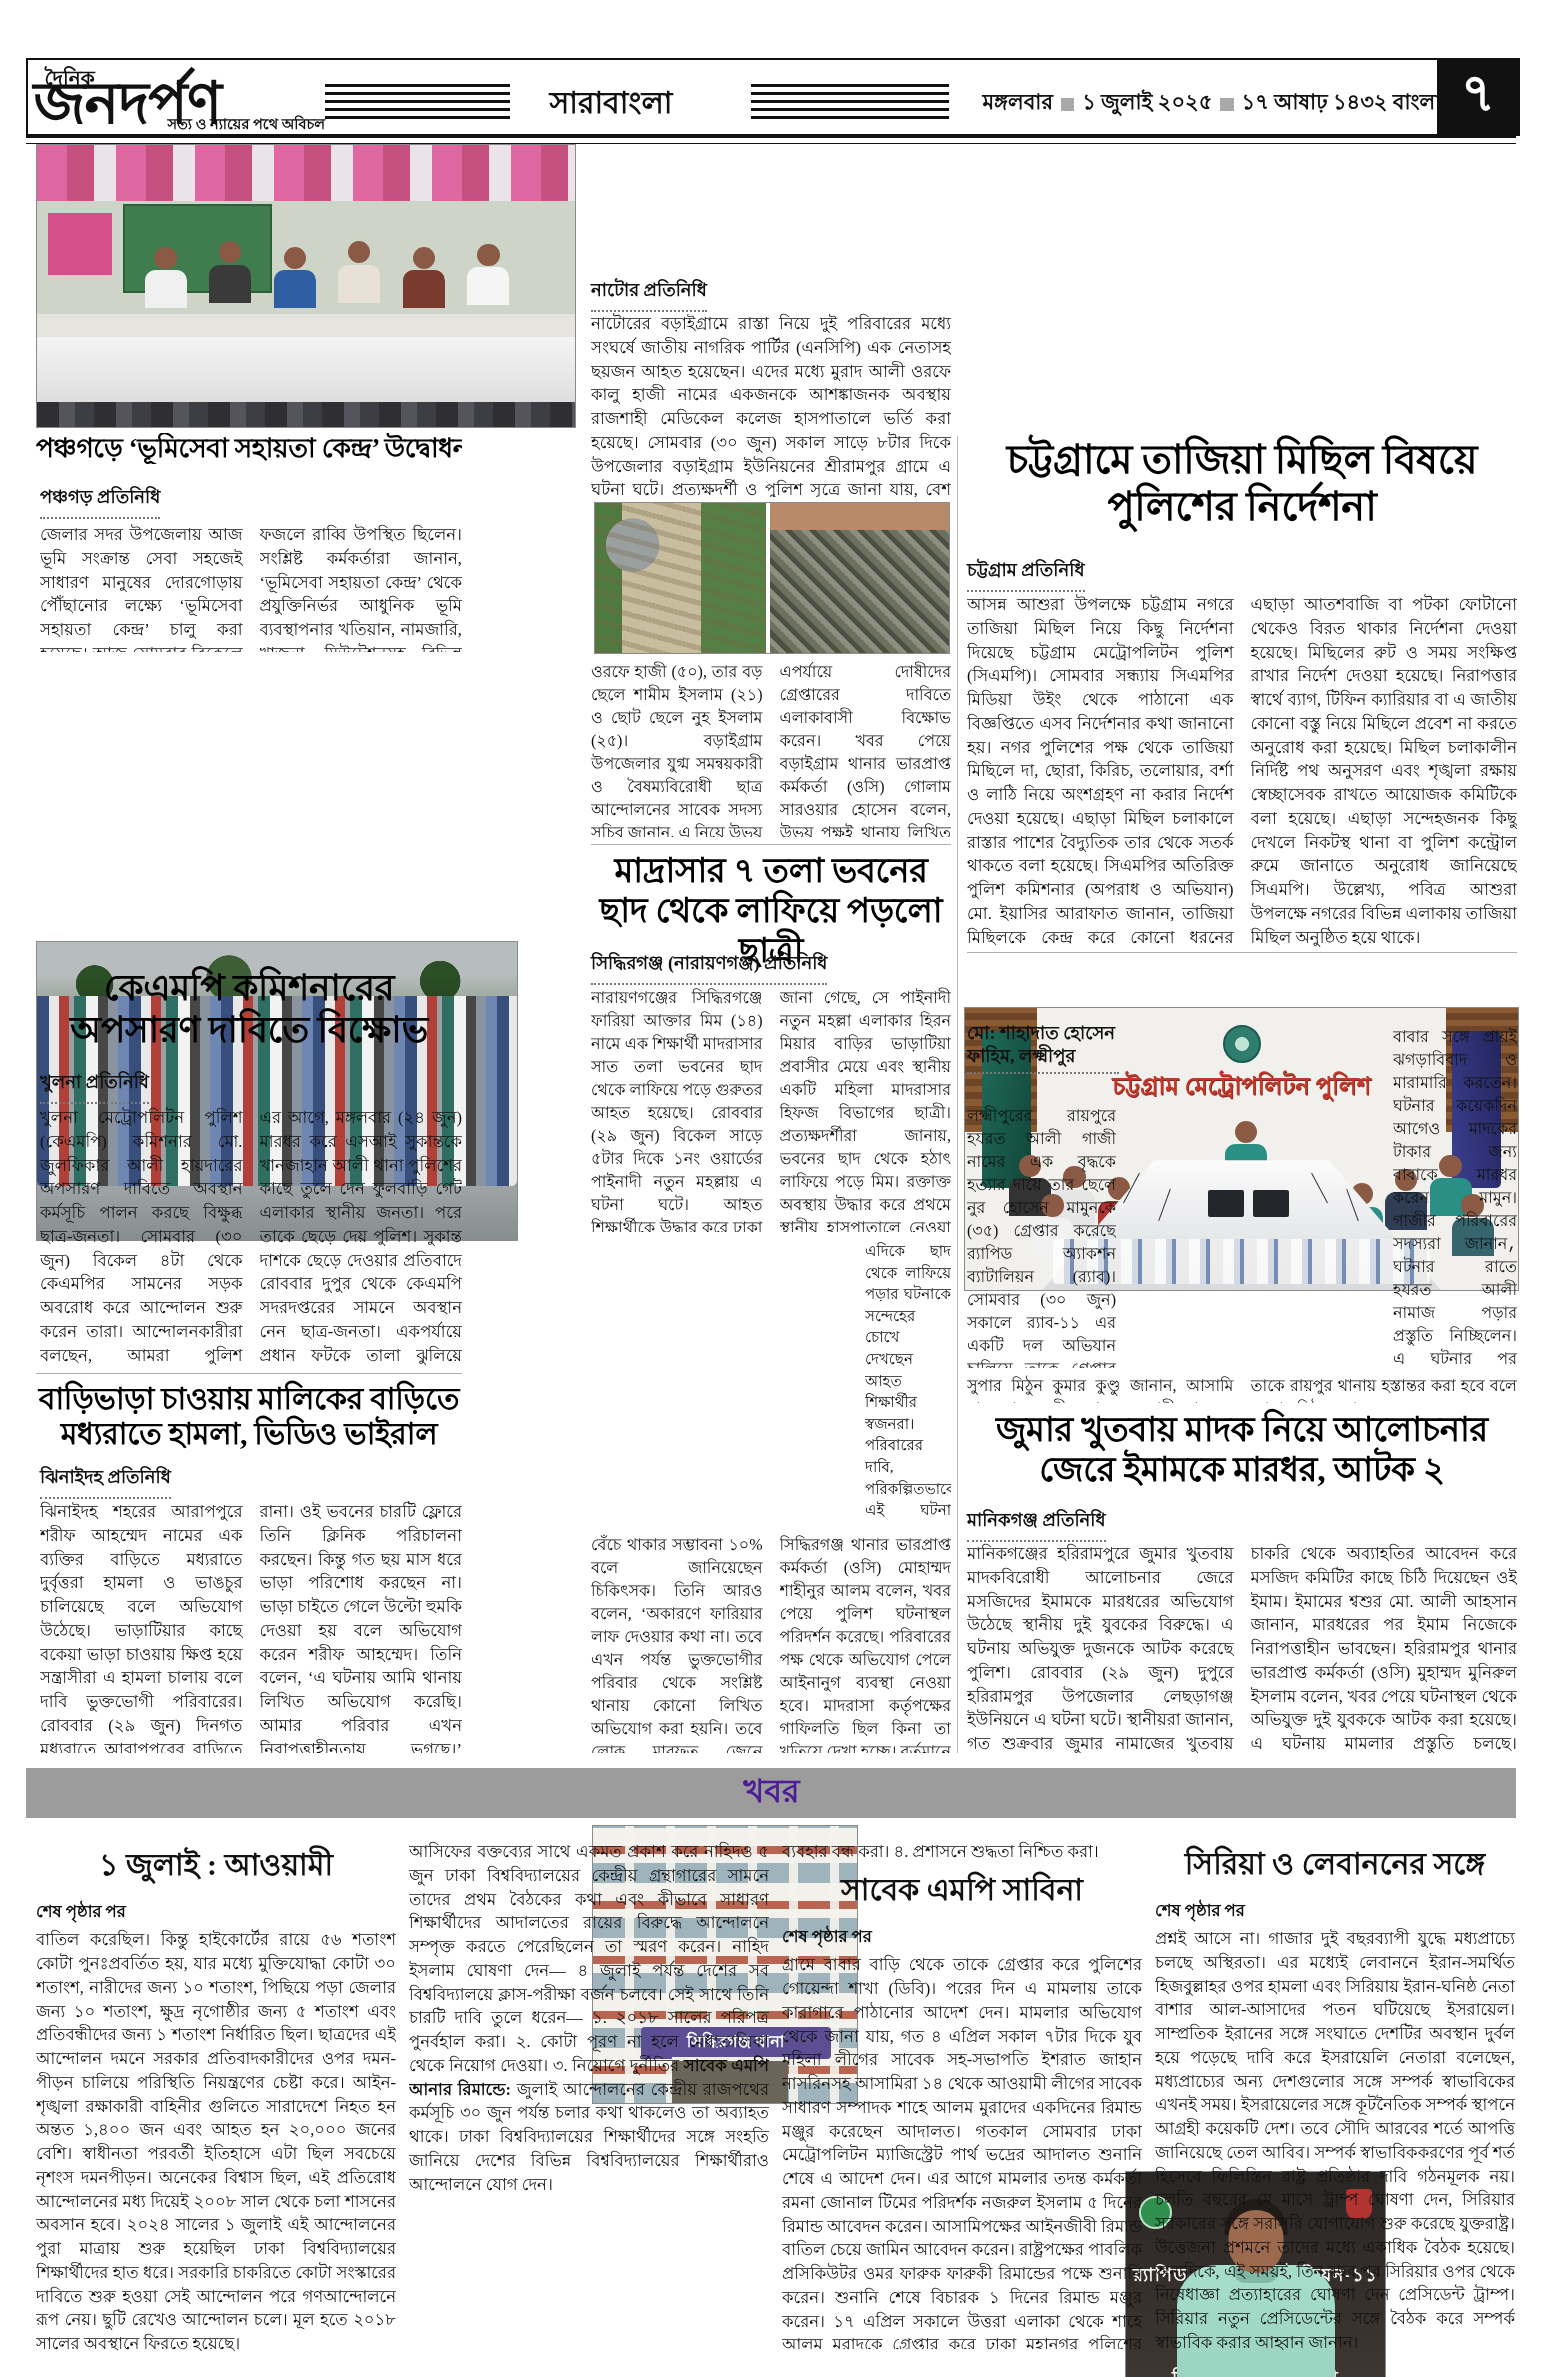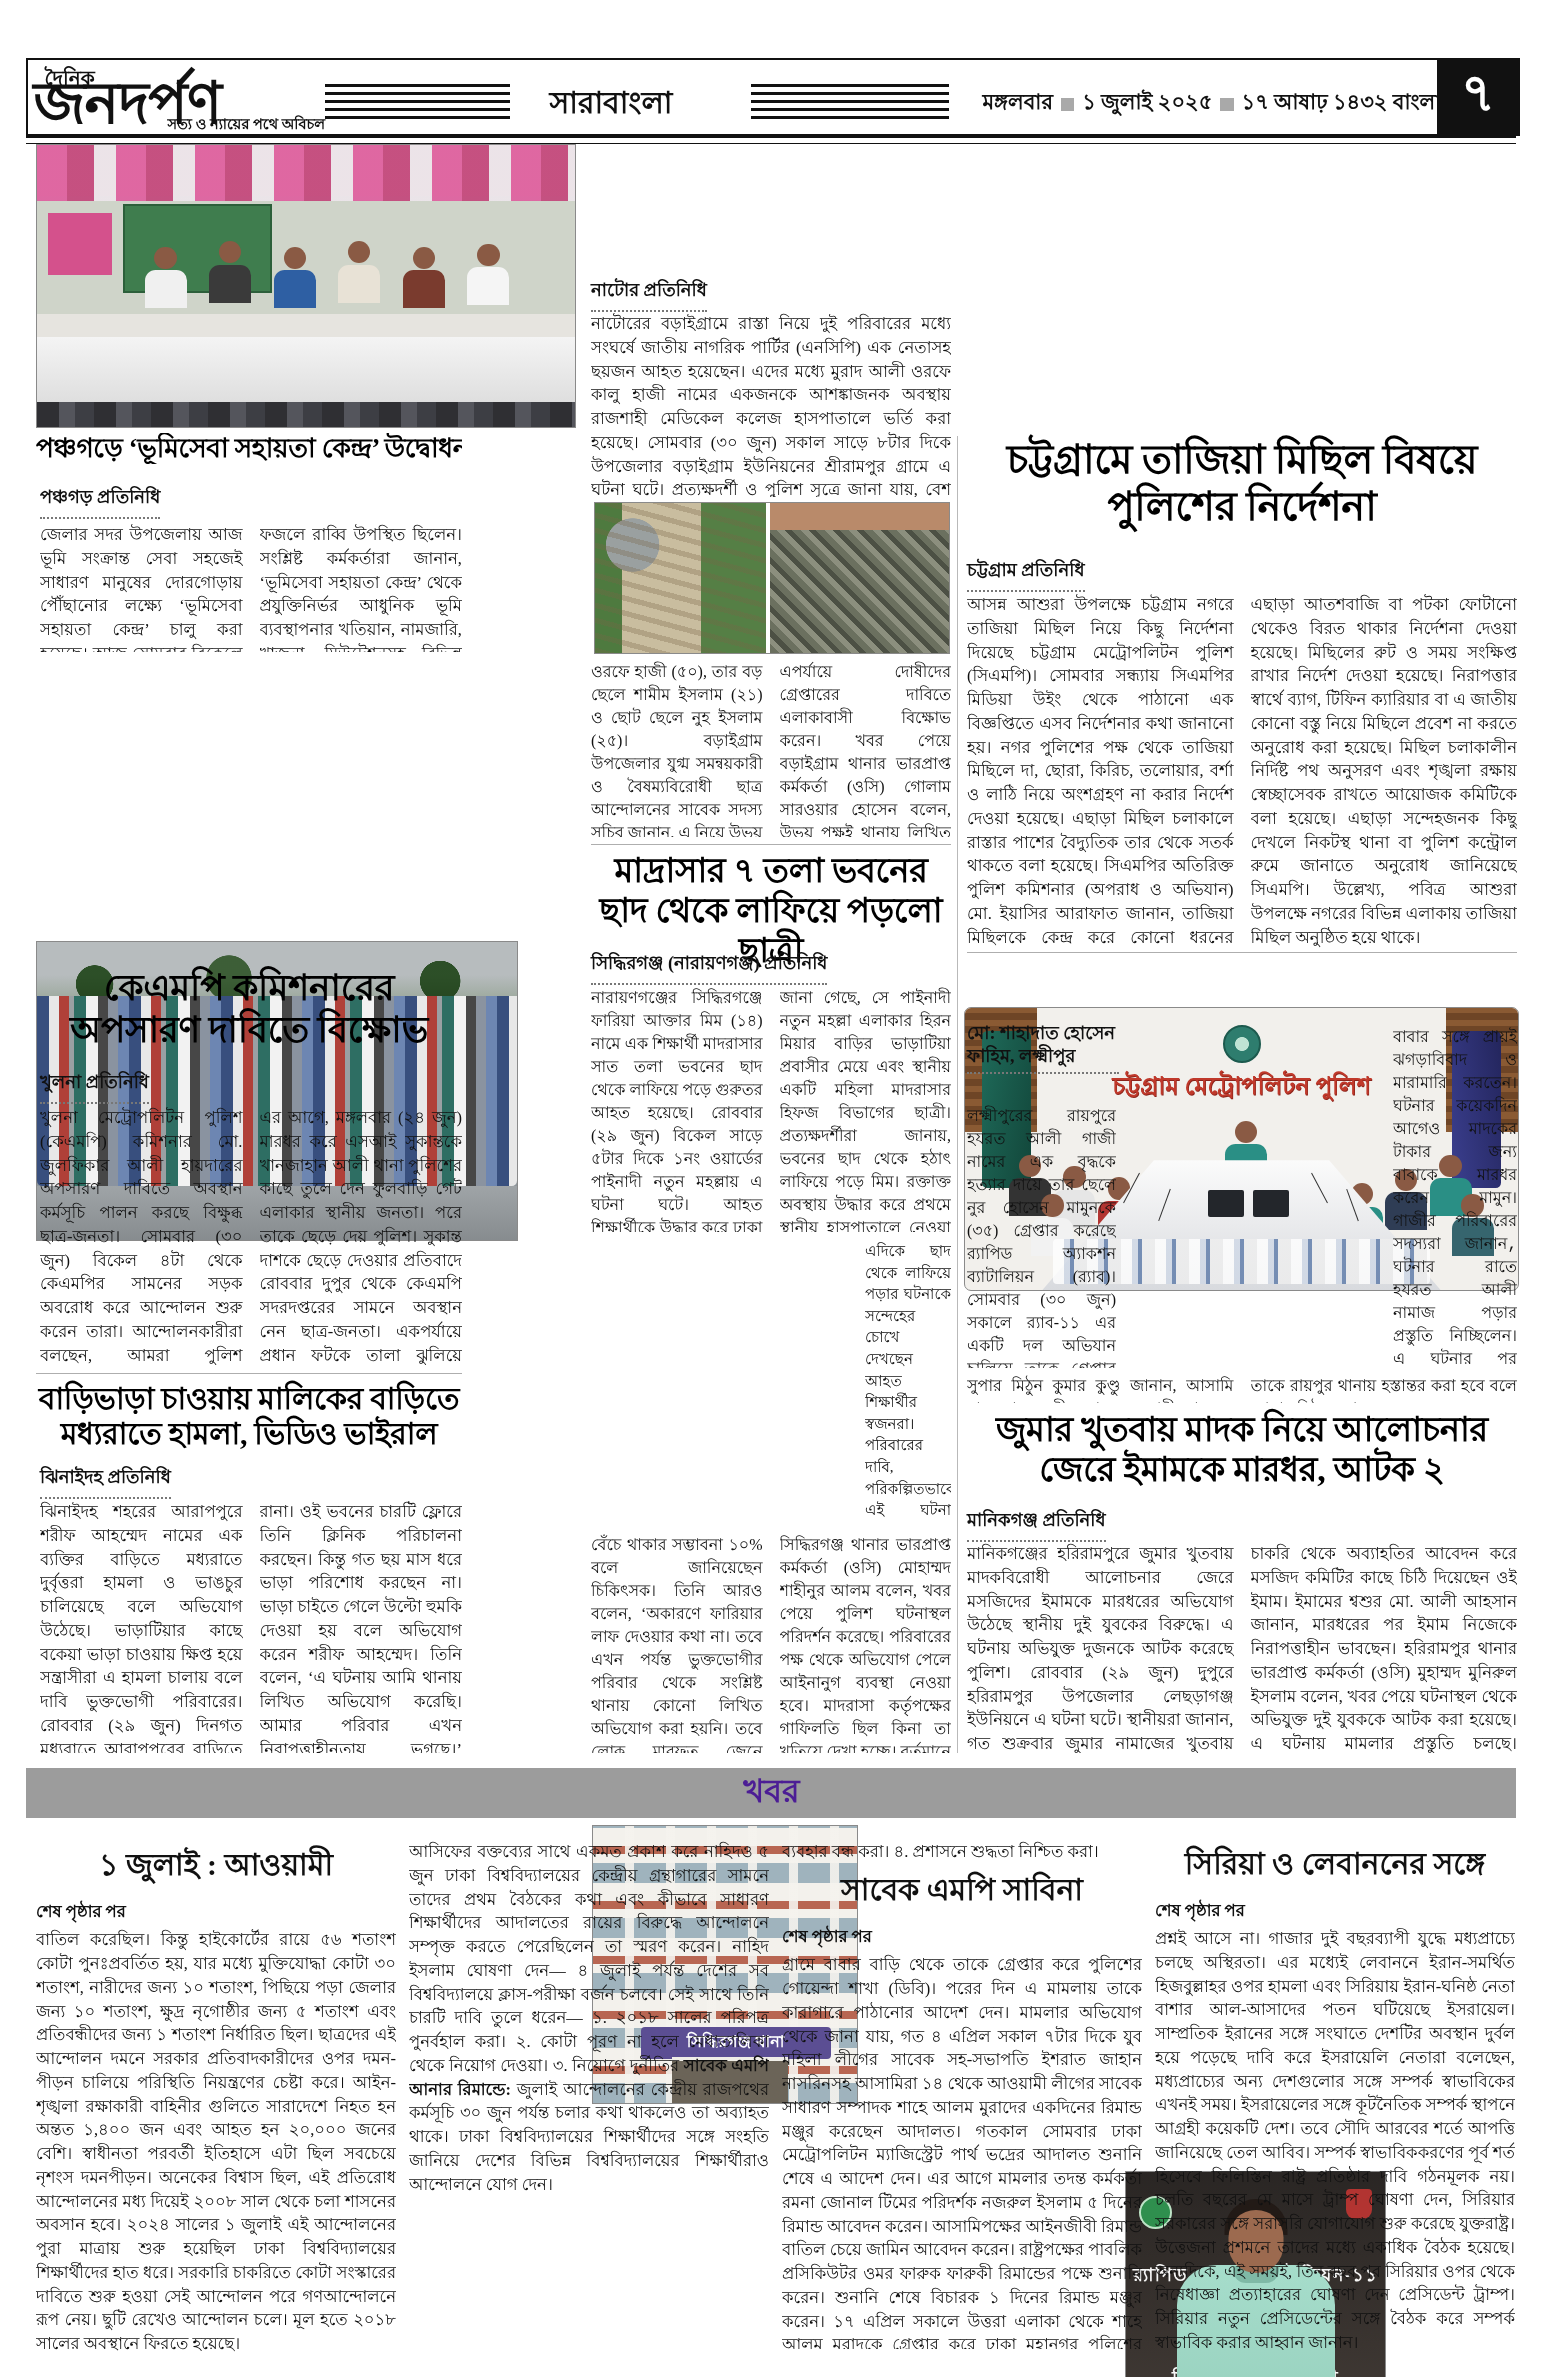--- a/index.html
+++ b/index.html
@@ -52,21 +52,21 @@
   .ph2 .road{position:absolute;bottom:0;left:0;right:0;height:18%;background:linear-gradient(#9fa4a7,#878c8f);}
   .ph3{display:flex;gap:4px;background:#fff;}
   .ph3 .r1{flex:1;background:
       radial-gradient(circle at 22% 28%,#9aa0a0 0 26.4px,transparent 27px),
       linear-gradient(90deg,#4e7a3f 0 16%,#c9bd9f 16% 62%,#557f45 62% 100%);position:relative;}
   .ph3 .r1:after{content:"";position:absolute;inset:0;
       background:repeating-linear-gradient(15deg,rgba(120,100,70,.30) 0 5.3px,transparent 5.3px 14.5px);}
   .ph3 .r2{flex:1.05;background:
       linear-gradient(#b98a6a 0 18%,transparent 18%),
       repeating-linear-gradient(45deg,#6b705f 0 6.6px,#8c8f7e 6.6px 12px,#4c5044 12px 17px);}
-  .ph4{position:relative;background:#f2f0ec;border-radius:7px;}
+  .ph4{position:relative;background:#f2f0ec;}
   .ph4 .wood{position:absolute;top:0;width:13%;height:44%;
       background:repeating-linear-gradient(0deg,#8a5a33 0 6.6px,#6e4526 6.6px 13.2px);}
   .ph4 .emblem{position:absolute;top:6%;left:50%;transform:translateX(-50%);width:34px;height:34px;border-radius:50%;
       background:radial-gradient(circle,#bfe3d4 0 6.6px,#2e7d6e 7.3px 17px);border:2px solid #1d5a4e;}
   .ph4 .walltext{position:absolute;top:21%;left:0;right:0;text-align:center;color:#c0392b;
       font-weight:900;font-size:24px;text-shadow:0.7px 0.7px 0 #8d241b;}
   .ph4 .flagL{position:absolute;left:3%;top:8%;width:9%;height:56%;background:linear-gradient(100deg,#1f6b5a,#12463a);border-radius:5.3px;}
   .ph4 .flagR{position:absolute;right:3%;top:8%;width:9%;height:56%;background:linear-gradient(80deg,#3b3f8f,#23255c);border-radius:5.3px;}
   .ph4 .table{position:absolute;bottom:0;left:14%;right:14%;height:46%;
       background:linear-gradient(#fbfbfb,#d8dade);clip-path:polygon(28% 0,72% 0,100% 100%,0 100%);}

